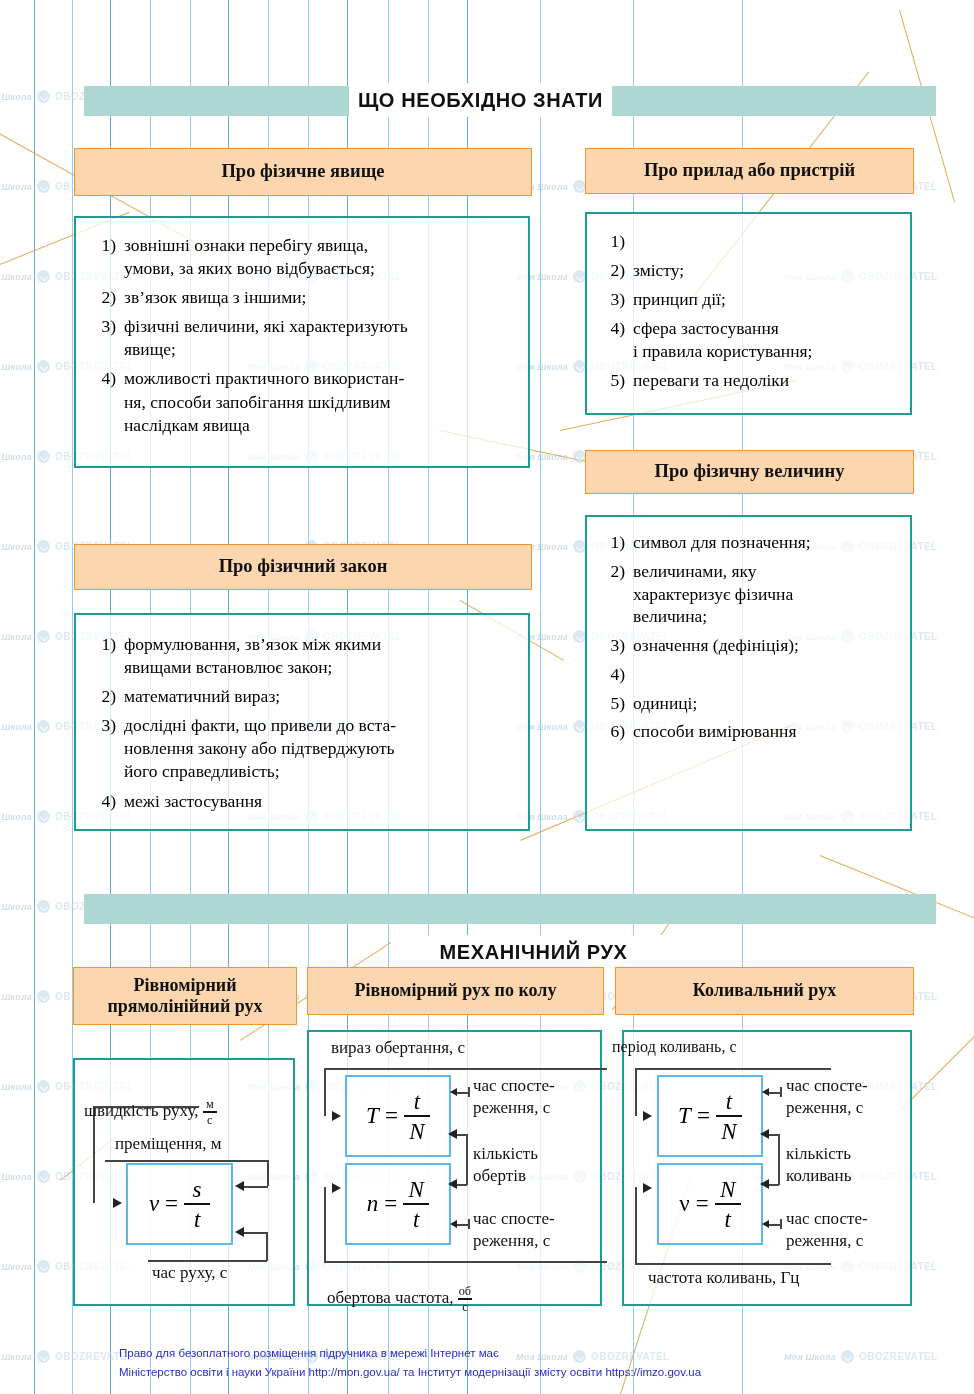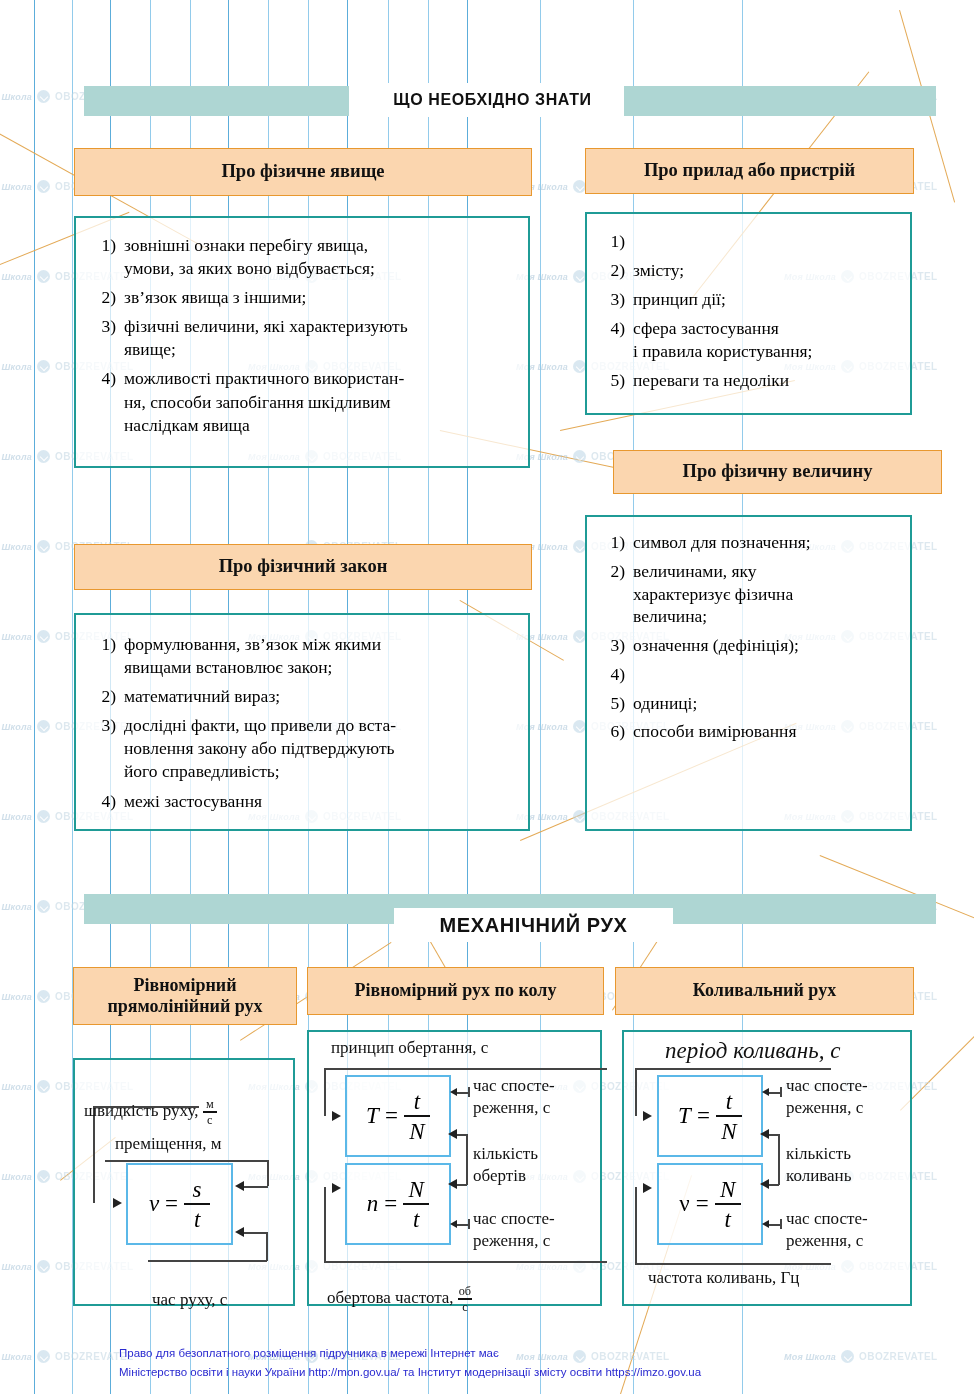--- a/index.html
+++ b/index.html
@@ -412,21 +412,21 @@
         <span class="ob">OBOZREVATEL</span>
       </div>
       <div class="wm" style="left: 784px; top: 1350px;">
         <span class="ms">Моя Школа</span>
         <span class="dot"></span>
         <span class="ob">OBOZREVATEL</span>
       </div>
     </div>
 
   <div class="sect-band" style="left:84px;top:86px;width:852px;height:30px;"></div>
-  <div class="sect-title" style="left:349px;top:83px;width:263px;height:34px;font-size:16px;padding-left:12px;">ЩО НЕОБХІДНО ЗНАТИ</div>
+  <div class="sect-title" style="left:349px;top:83px;width:263px;height:34px;font-size:20px;">ЩО НЕОБХІДНО ЗНАТИ</div>
 
   <div class="cap" style="left:74px;top:148px;width:456px;height:46px;font-size:18.5px;">Про фізичне явище</div>
   <div class="panel" style="left:74px;top:216px;width:456px;height:252px;padding:16px 18px 0 14px;">
     <ol class="lst" style="font-size:17.5px;line-height:1.32;">
       <li>
           <span class="num">1)</span>
           <span class="txt">зовнішні ознаки перебігу явища,
 умови, за яких воно відбувається;</span>
         </li>
       <li>
@@ -466,21 +466,21 @@
           <span class="txt">сфера застосування
 і правила користування;</span>
         </li>
       <li>
           <span class="num">5)</span>
           <span class="txt">переваги та недоліки</span>
         </li>
     </ol>
   </div>
 
-  <div class="cap" style="left:585px;top:450px;width:327px;height:42px;font-size:18.5px;margin-left:28px;">Про фізичну величину</div>
+  <div class="cap" style="left:585px;top:450px;width:327px;height:42px;font-size:18.5px;">Про фізичну величину</div>
   <div class="panel" style="left:585px;top:515px;width:327px;height:316px;padding:14px 12px 0 12px;">
     <ol class="lst" style="font-size:17.5px;line-height:1.3;">
       <li>
           <span class="num">1)</span>
           <span class="txt">символ для позначення;</span>
         </li>
       <li>
           <span class="num">2)</span>
           <span class="txt">величинами, яку
 характеризує фізична
@@ -523,31 +523,31 @@
 його справедливість;</span>
         </li>
       <li>
           <span class="num">4)</span>
           <span class="txt">межі застосування</span>
         </li>
     </ol>
   </div>
 
   <div class="sect-band" style="left:84px;top:894px;width:852px;height:30px;"></div>
-  <div class="sect-title" style="left:394px;top:908px;width:279px;height:34px;font-size:20px;">МЕХАНІЧНИЙ РУХ</div>
+  <div class="sect-title" style="left:394px;top:935px;width:279px;height:34px;font-size:20px;">МЕХАНІЧНИЙ РУХ</div>
 
   <div class="cap" style="left:73px;top:967px;width:222px;height:56px;font-size:18px;white-space:pre-line;">Рівномірний
 прямолінійний рух</div>
   <div class="panel" style="left:73px;top:1058px;width:222px;height:248px;"></div>
 
   <div class="lbl" style="left:84px;top:1078px;font-size:17px;">
     <span>швидкість руху, </span><span class="ufrac"><span>м</span><span class="ub"></span><span>с</span></span>
   </div>
   <div class="lbl" style="left:115px;top:1134px;font-size:17px;">преміщення, м</div>
-  <div class="lbl" style="left:152px;top:1263px;font-size:17px;margin-top:27px;">час руху, с</div>
+  <div class="lbl" style="left:152px;top:1263px;font-size:17px;">час руху, с</div>
 
   <div class="fbox" style="left:126px;top:1163px;width:107px;height:82px;">
     <div class="frm" style="font-size:23px;">
       <span class="lhs">v</span>
       <span class="eq">=</span>
       <span class="frac">
         <span class="nu">s</span>
         <span class="bar"></span>
         <span class="de">t</span>
       </span>
@@ -562,21 +562,21 @@
   <div class="cn h" style="left:243px;top:1186px;width:25px;"></div>
   <div class="ar left" style="left:235px;top:1181px;"></div>
   <div class="cn h" style="left:148px;top:1260px;width:119px;"></div>
   <div class="cn v" style="left:266px;top:1232px;height:29px;"></div>
   <div class="cn h" style="left:243px;top:1232px;width:25px;"></div>
   <div class="ar left" style="left:235px;top:1227px;"></div>
 
   <div class="cap" style="left:307px;top:967px;width:295px;height:46px;font-size:18px;">Рівномірний рух по колу</div>
   <div class="panel" style="left:307px;top:1030px;width:295px;height:276px;"></div>
 
-  <div class="lbl" style="left:331px;top:1038px;font-size:17px;">принцип обертання, с</div>
+  <div class="lbl" style="left:331px;top:1038px;font-size:17px;">вираз обертання, с</div>
   <div class="lbl" style="left:327px;top:1265px;font-size:17px;">
     <span>обертова частота, </span><span class="ufrac"><span>об</span><span class="ub"></span><span>с</span></span>
   </div>
 
   <div class="fbox" style="left:345px;top:1075px;width:106px;height:82px;">
     <div class="frm" style="font-size:23px;">
       <span class="lhs">T</span>
       <span class="eq">=</span>
       <span class="frac">
         <span class="nu">t</span>
@@ -618,21 +618,21 @@
   <div class="cn h" style="left:455px;top:1224px;width:14px;"></div>
   <div class="cn v" style="left:468px;top:1219px;height:10px;"></div>
   <div class="ar sm-left" style="left:450px;top:1220px;"></div>
   <div class="cn h" style="left:324px;top:1261px;width:283px;"></div>
   <div class="cn v" style="left:324px;top:1187px;height:75px;"></div>
   <div class="ar right" style="left:332px;top:1183px;"></div>
 
   <div class="cap" style="left:615px;top:967px;width:297px;height:46px;font-size:18px;">Коливальний рух</div>
   <div class="panel" style="left:622px;top:1030px;width:290px;height:276px;"></div>
 
-  <div class="lbl" style="left:665px;top:1038px;font-size:23px;font-style:italic;">період коливань, с</div>
+  <div class="lbl" style="left:612px;top:1038px;font-size:16px;">період коливань, с</div>
   <div class="lbl" style="left:648px;top:1268px;font-size:17px;">частота коливань, Гц</div>
 
   <div class="fbox" style="left:657px;top:1075px;width:106px;height:82px;">
     <div class="frm" style="font-size:23px;">
       <span class="lhs">T</span>
       <span class="eq">=</span>
       <span class="frac">
         <span class="nu">t</span>
         <span class="bar"></span>
         <span class="de">N</span>

